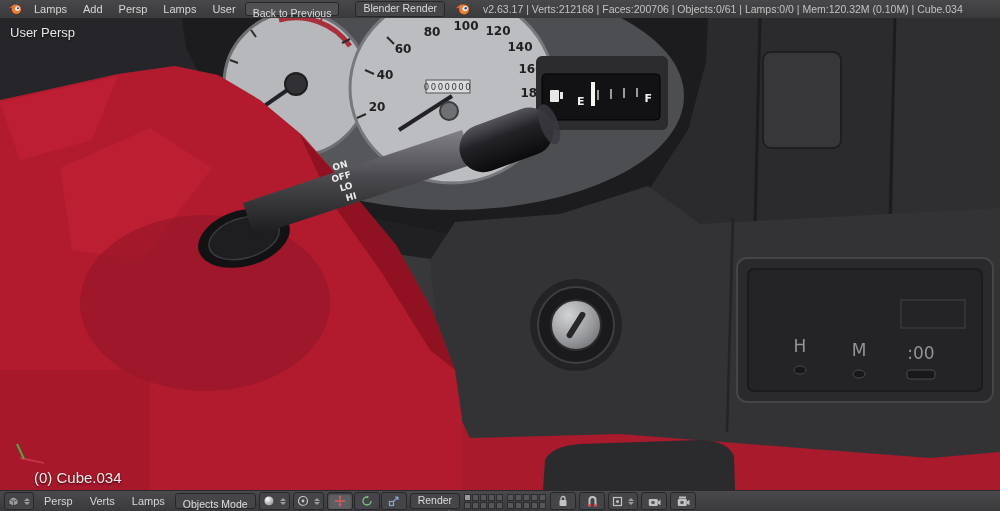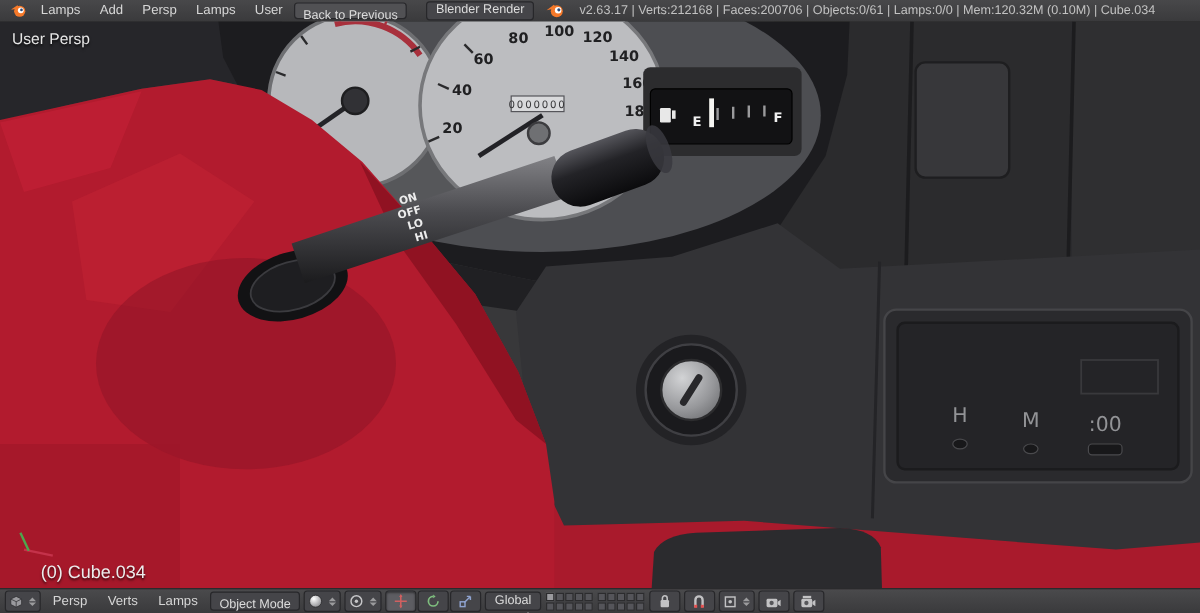--- a/index.html
+++ b/index.html
@@ -270,21 +270,21 @@
 
     <span class="menu">Persp</span>
     <span class="menu">Verts</span>
     <span class="menu">Lamps</span>
 
     <div class="pill">
       <svg width="11" height="11" viewBox="0 0 11 11">
         <path d="M5.5 1 10 3.2v4.6L5.5 10 1 7.8V3.2Z" fill="#d8893a" stroke="#7e5018" stroke-width="0.6"></path>
         <path d="M1 3.2 5.5 5.4 10 3.2 M5.5 5.4 V10" stroke="#7e5018" stroke-width="0.6" fill="none"></path>
       </svg>
-      <span>Object Mode</span>
+      <span>Objects Mode</span>
       <span class="updown">
           <i class="up"></i>
           <i class="down"></i>
         </span>
     </div>
 
     <span class="iconbtn">
       <svg width="12" height="12" viewBox="0 0 12 12">
         <defs>
             <radialGradient id="sphG" cx="0.35" cy="0.3" r="0.8">
@@ -326,21 +326,21 @@
       </span>
       <span class="iconbtn">
         <svg width="12" height="12" viewBox="0 0 12 12">
           <rect x="1.5" y="6.5" width="4" height="4" fill="none" stroke="#8fa3d0" stroke-width="1.2"></rect>
           <path d="M5 7 10 2 M10 2h-3 M10 2v3" stroke="#8fa3d0" stroke-width="1.2" fill="none"></path>
         </svg>
       </span>
     </span>
 
     <div class="pill">
-      <span>Global</span>
+      <span>Render</span>
       <span class="updown">
           <i class="up"></i>
           <i class="down"></i>
         </span>
     </div>
 
     <span class="grp">
       <span class="layers">
         <span class="cell active"></span>
         <span class="cell"></span>

